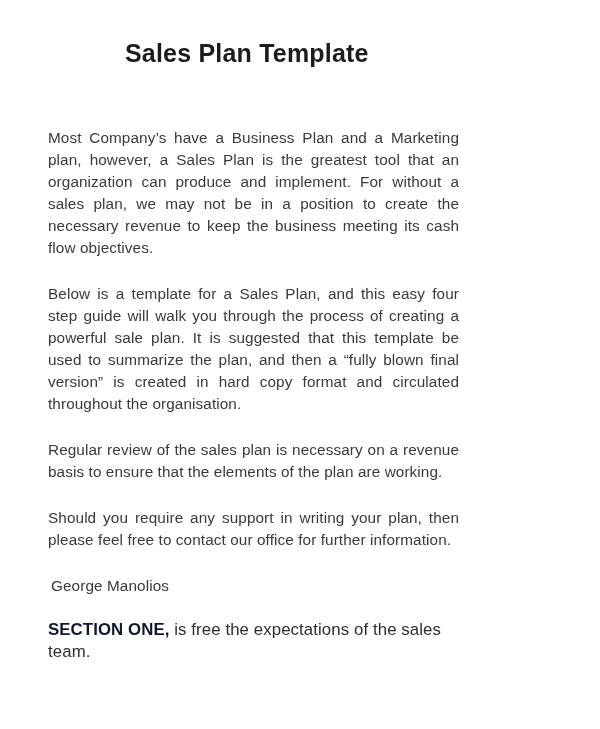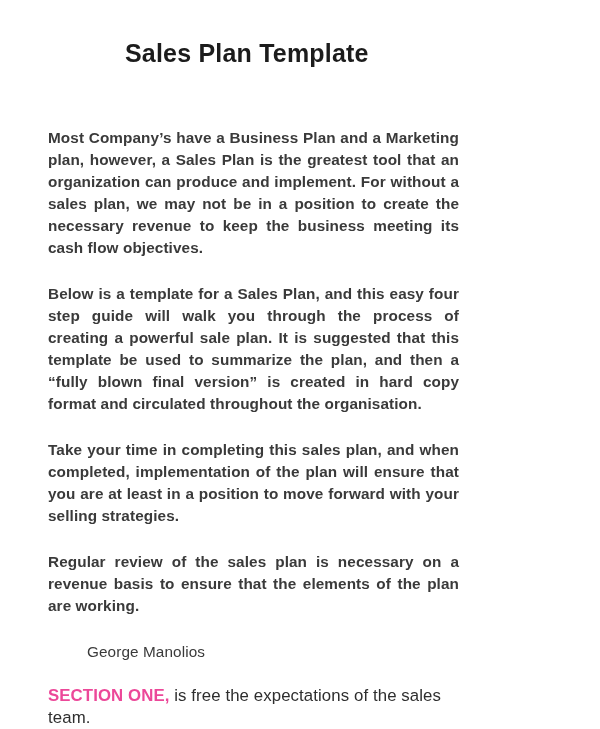--- a/index.html
+++ b/index.html
@@ -25,65 +25,63 @@
     font-weight: 700;
     color: #1c1c1c;
     letter-spacing: 0.2px;
   }
   .body-para {
     margin: 15px 0 24px 0;
     font-size: 15.3px;
     line-height: 22px;
     text-align: justify;
     letter-spacing: 0.1px;
-    font-weight: bold;
   }
   .body-para.first {
     margin-top: 59px;
   }
   .sig-line {
     margin: 0;
     font-size: 15.3px;
     line-height: 20.5px;
     letter-spacing: 0.1px;
   }
   .sig-line.indented {
     padding-left: 3px;
-    margin-left: 36px;
   }
   .sig-block {
     margin-top: 25px;
   }
   .section-line {
     margin: 22px 0 0 0;
     font-size: 16.8px;
     line-height: 22px;
     color: #2e2e2e;
     letter-spacing: 0.1px;
   }
   .section-line .bold-lead {
     font-weight: 700;
-    color: #ec4899;
+    color: #0f172a;
   }
 </style>
 </head>
 <body>
 
 <div class="page">
 
   <h1 class="doc-title">Sales Plan Template</h1>
 
   <p class="body-para first">Most Company’s have a Business Plan and a Marketing plan, however, a Sales Plan is the greatest tool that an organization can produce and implement. For without a sales plan, we may not be in a position to create the necessary revenue to keep the business meeting its cash flow objectives.</p>
 
   <p class="body-para">Below is a template for a Sales Plan, and this easy four step guide will walk you through the process of creating a powerful sale plan. It is suggested that this template be used to summarize the plan, and then a “fully blown final version” is created in hard copy format and circulated throughout the organisation.</p>
 
-  <p class="body-para">Take your time in completing this sales plan, and when completed, implementation of the plan will ensure that you are at least in a position to move forward with your selling strategies.</p>
 
   <p class="body-para">Regular review of the sales plan is necessary on a revenue basis to ensure that the elements of the plan are working.</p>
 
+  <p class="body-para">Should you require any support in writing your plan, then please feel free to contact our office for further information.</p>
 
   <div class="sig-block">
     <p class="sig-line indented">George Manolios</p>
   </div>
 
   <p class="section-line">
     <span class="bold-lead">SECTION ONE,</span><span> is free the expectations of the sales team.</span>
   </p>
 
 </div>

